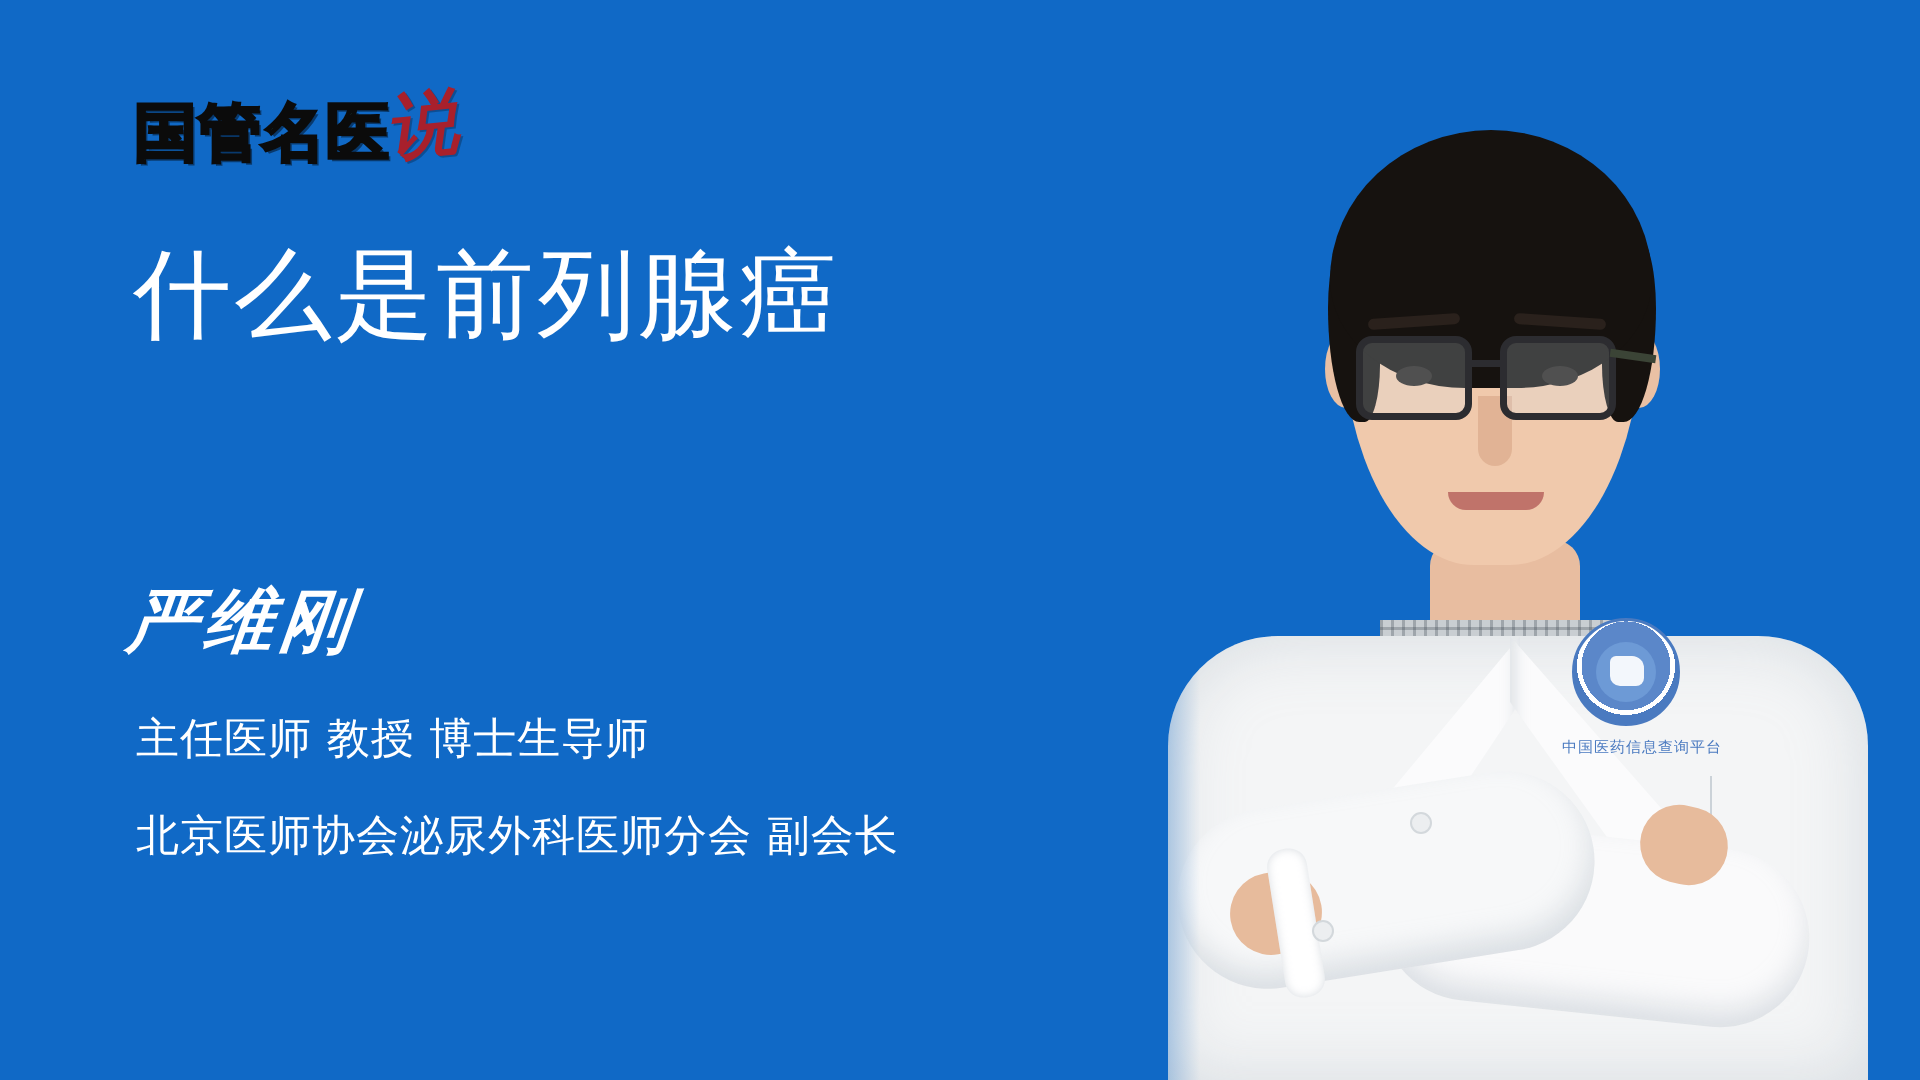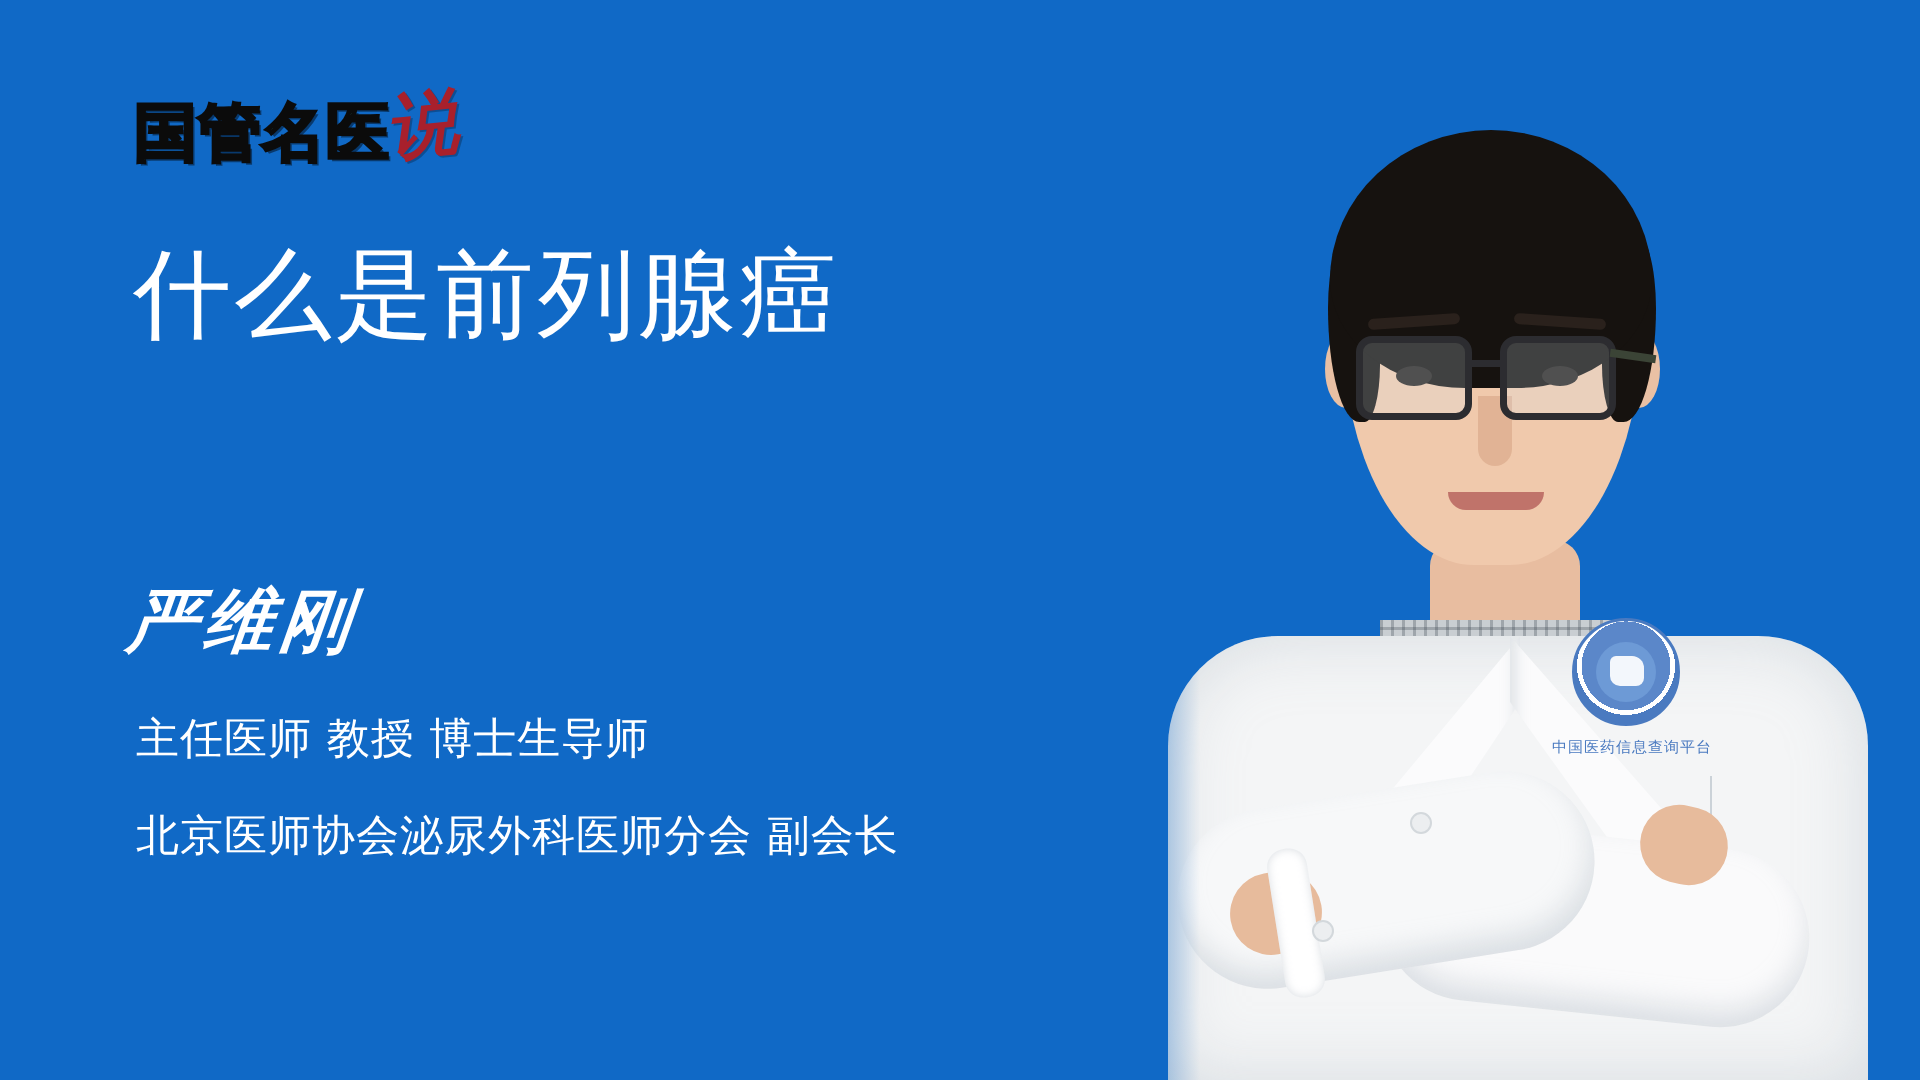--- a/index.html
+++ b/index.html
@@ -230,21 +230,21 @@
     left:516px; top:642px; width:60px; height:60px;
     border-radius:50%; background:#6d9ad6;
   }
   .badge-map{
     left:530px; top:656px; width:34px; height:30px;
     background:#ffffff; border-radius:6px 12px 8px 10px; opacity:.92;
   }
   .badge-text{
     left:462px; top:738px; width:180px;
     color:#4a7ac0; font-size:15px; letter-spacing:1px;
-    text-align:center; white-space:nowrap;
+    text-align:right; white-space:nowrap;
     font-family:"DejaVu Sans","Liberation Sans",sans-serif;
   }
   
   .blend-l{
     left:0; top:0; width:120px; height:1080px;
     background:linear-gradient(90deg,#1069c6 0%,rgba(16,105,198,0) 100%);
   }
 </style>
 </head>
 <body>

